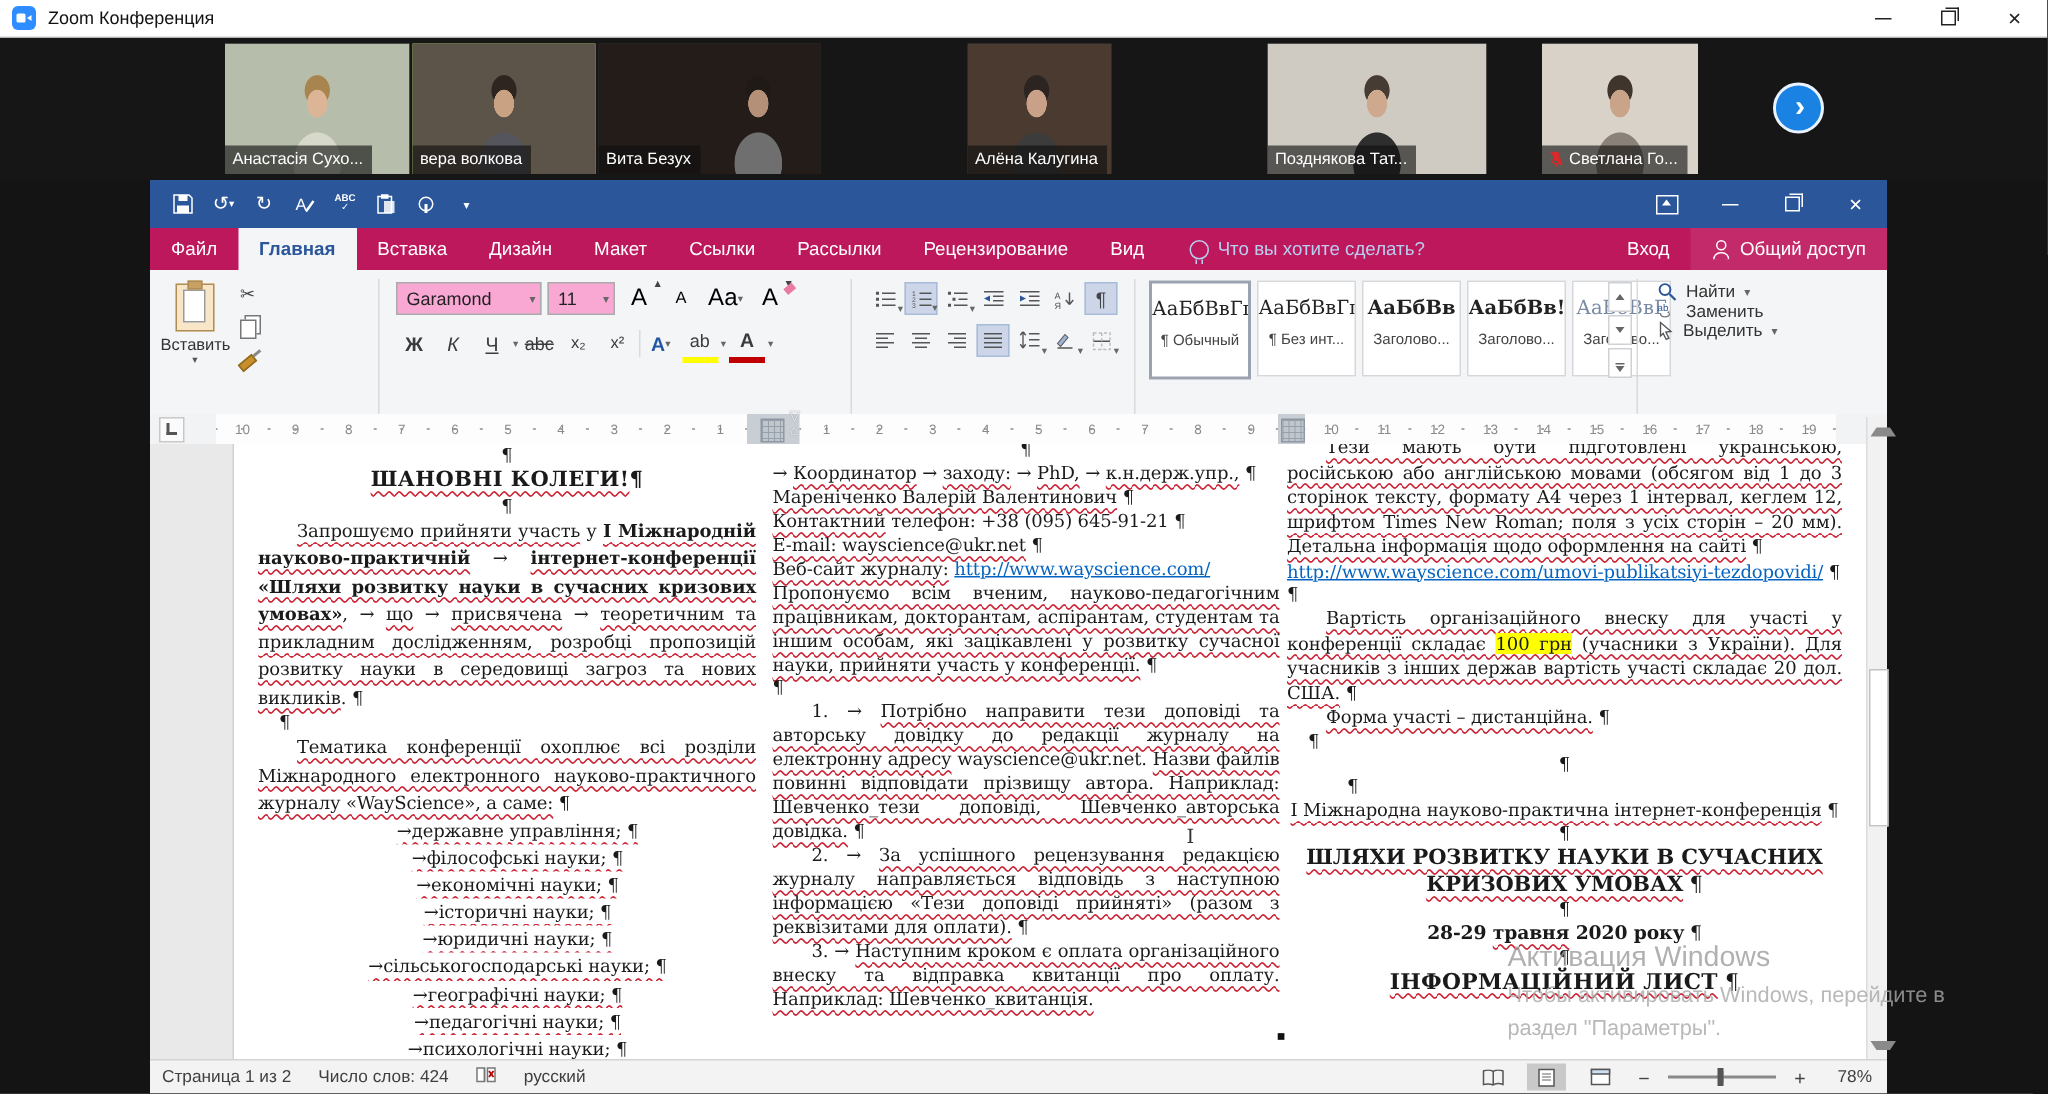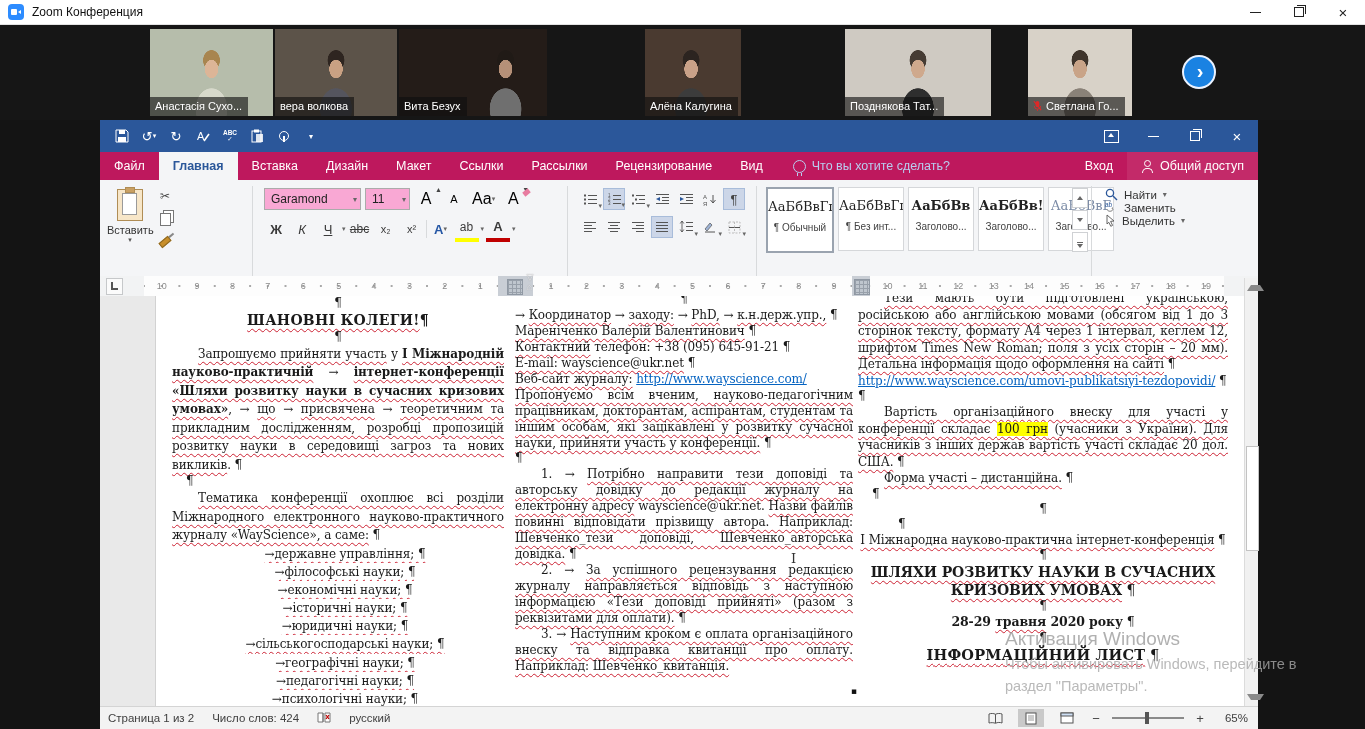--- a/index.html
+++ b/index.html
@@ -806,21 +806,21 @@
               <rect x="1" y="1" width="12" height="10" fill="#fff" stroke="#555"></rect>
               <rect x="1" y="1" width="12" height="3" fill="#cfe0f5" stroke="#555"></rect>
             </svg>
         </span>
         <span class="zminus">−</span>
         <span class="zoomtrack">
           <span class="notch"></span>
           <span class="zoomthumb"></span>
         </span>
         <span class="zplus">+</span>
-        <span class="zpct">65%</span>
+        <span class="zpct">78%</span>
       </span>
     </div>
   </div>
 
   <div class="wm">
     <div class="l1">Активация Windows</div>
     <div class="l2">Чтобы активировать Windows, перейдите в</div>
     <div class="l3">раздел "Параметры".</div>
   </div>
 

